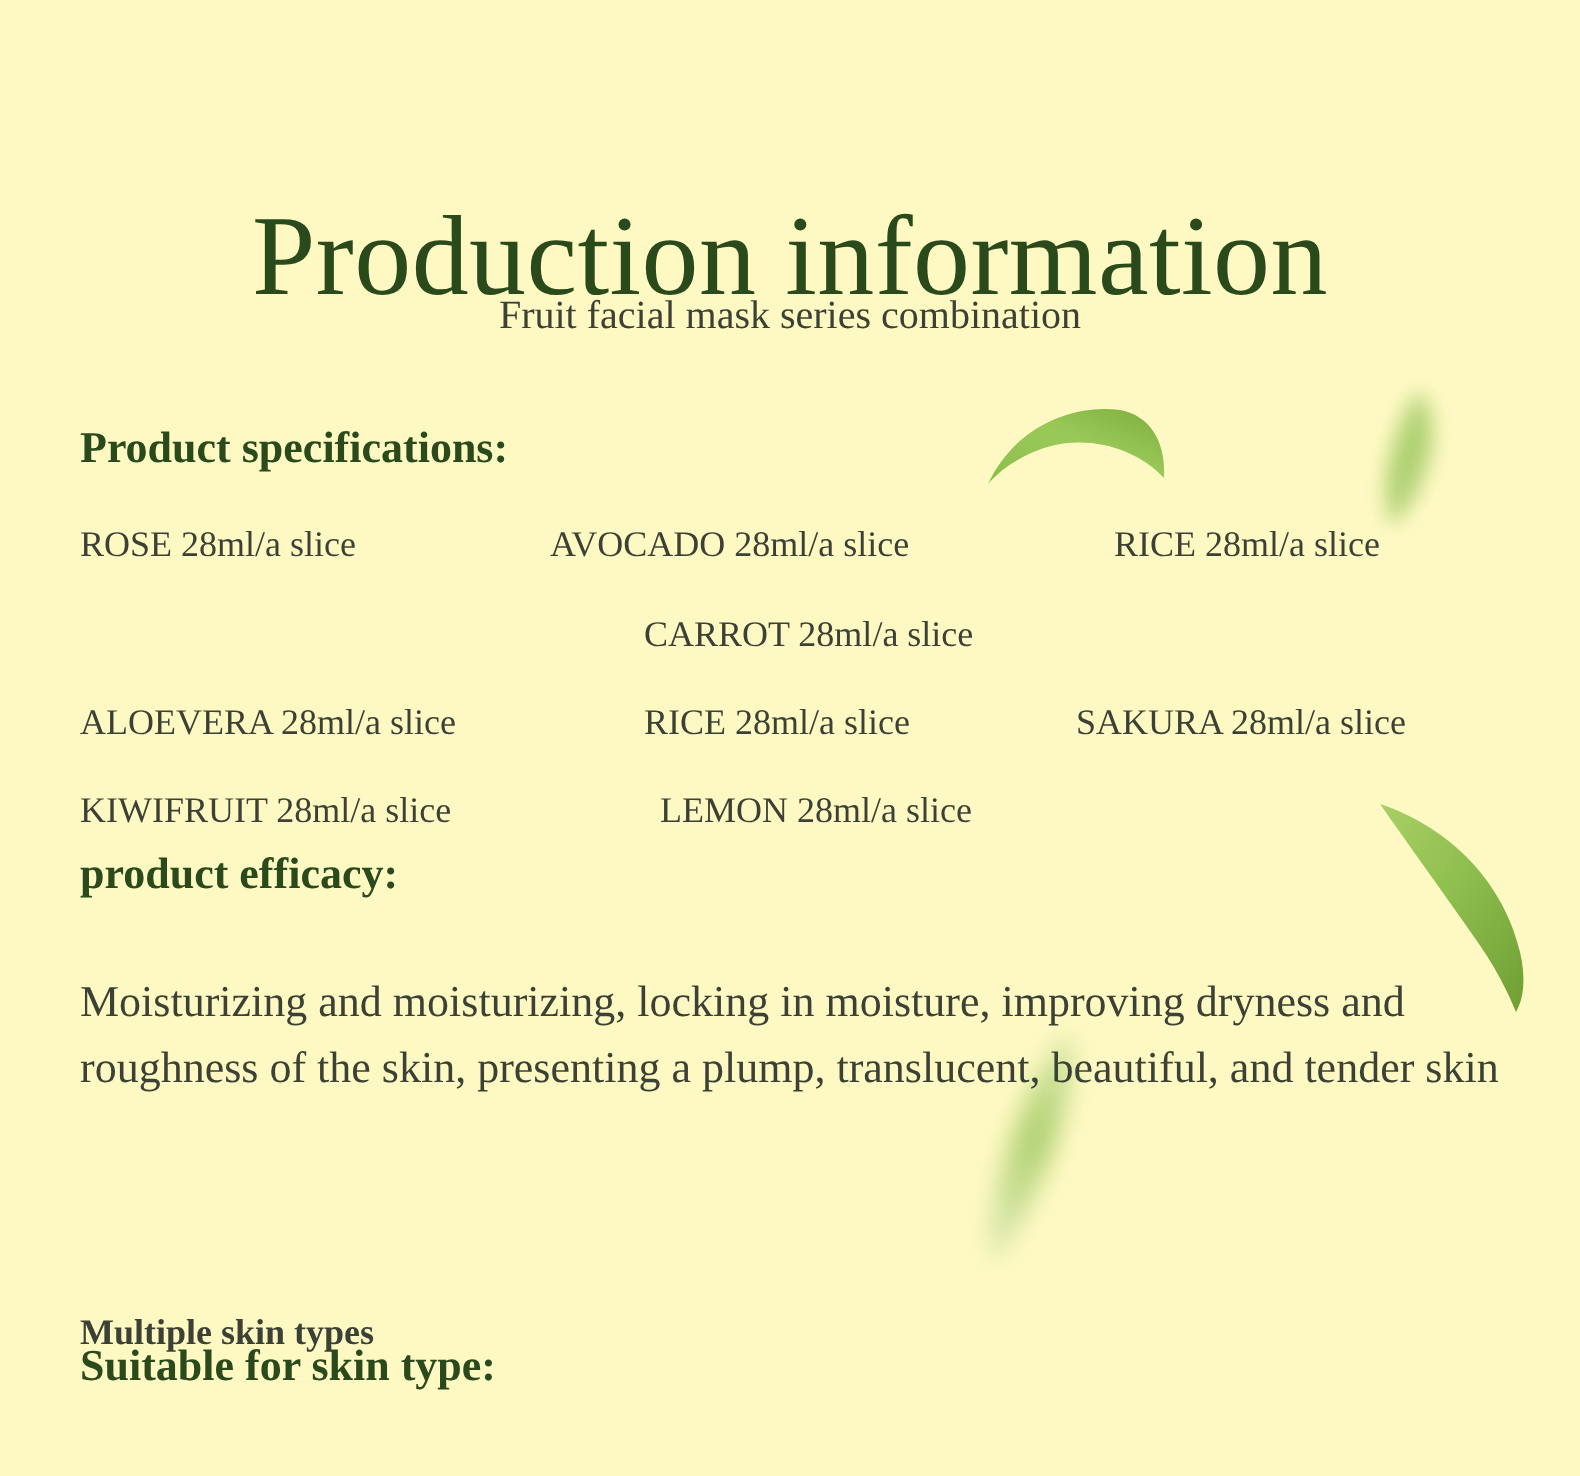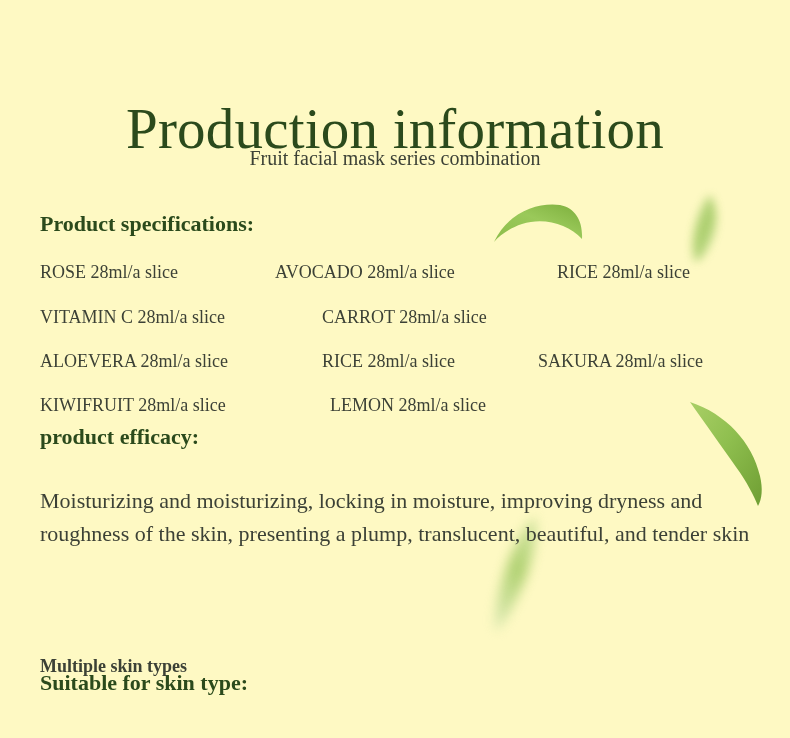--- a/index.html
+++ b/index.html
@@ -220,21 +220,20 @@
     <div id="page-subtitle">Fruit facial mask series combination</div>
 
     <div class="section-heading" id="specs-heading">Product specifications:</div>
 
     <div class="spec-row" id="spec-row-0">
         <span class="spec-item" style="left: 40px; text-align: center;">ROSE 28ml/a slice</span>
         <span class="spec-item" style="left: 275px;">AVOCADO 28ml/a slice</span>
         <span class="spec-item" style="left: 557px;">RICE 28ml/a slice</span>
       </div>
     <div class="spec-row" id="spec-row-1">
-        <span class="spec-item" style="left: 40px;">VITAMIN C 28ml/a slice</span>
         <span class="spec-item" style="left: 322px;">CARROT 28ml/a slice</span>
       </div>
     <div class="spec-row" id="spec-row-2">
         <span class="spec-item" style="left: 40px;">ALOEVERA 28ml/a slice</span>
         <span class="spec-item" style="left: 322px;">RICE 28ml/a slice</span>
         <span class="spec-item" style="left: 538px;">SAKURA 28ml/a slice</span>
       </div>
     <div class="spec-row" id="spec-row-3">
         <span class="spec-item" style="left: 40px;">KIWIFRUIT 28ml/a slice</span>
         <span class="spec-item" style="left: 330px;">LEMON 28ml/a slice</span>

